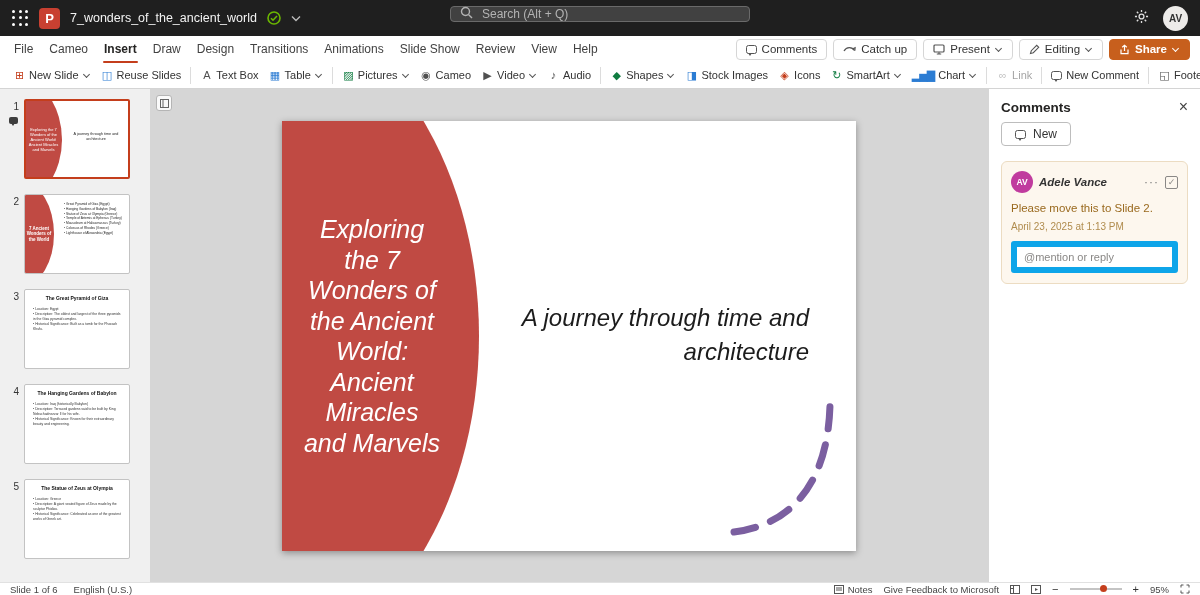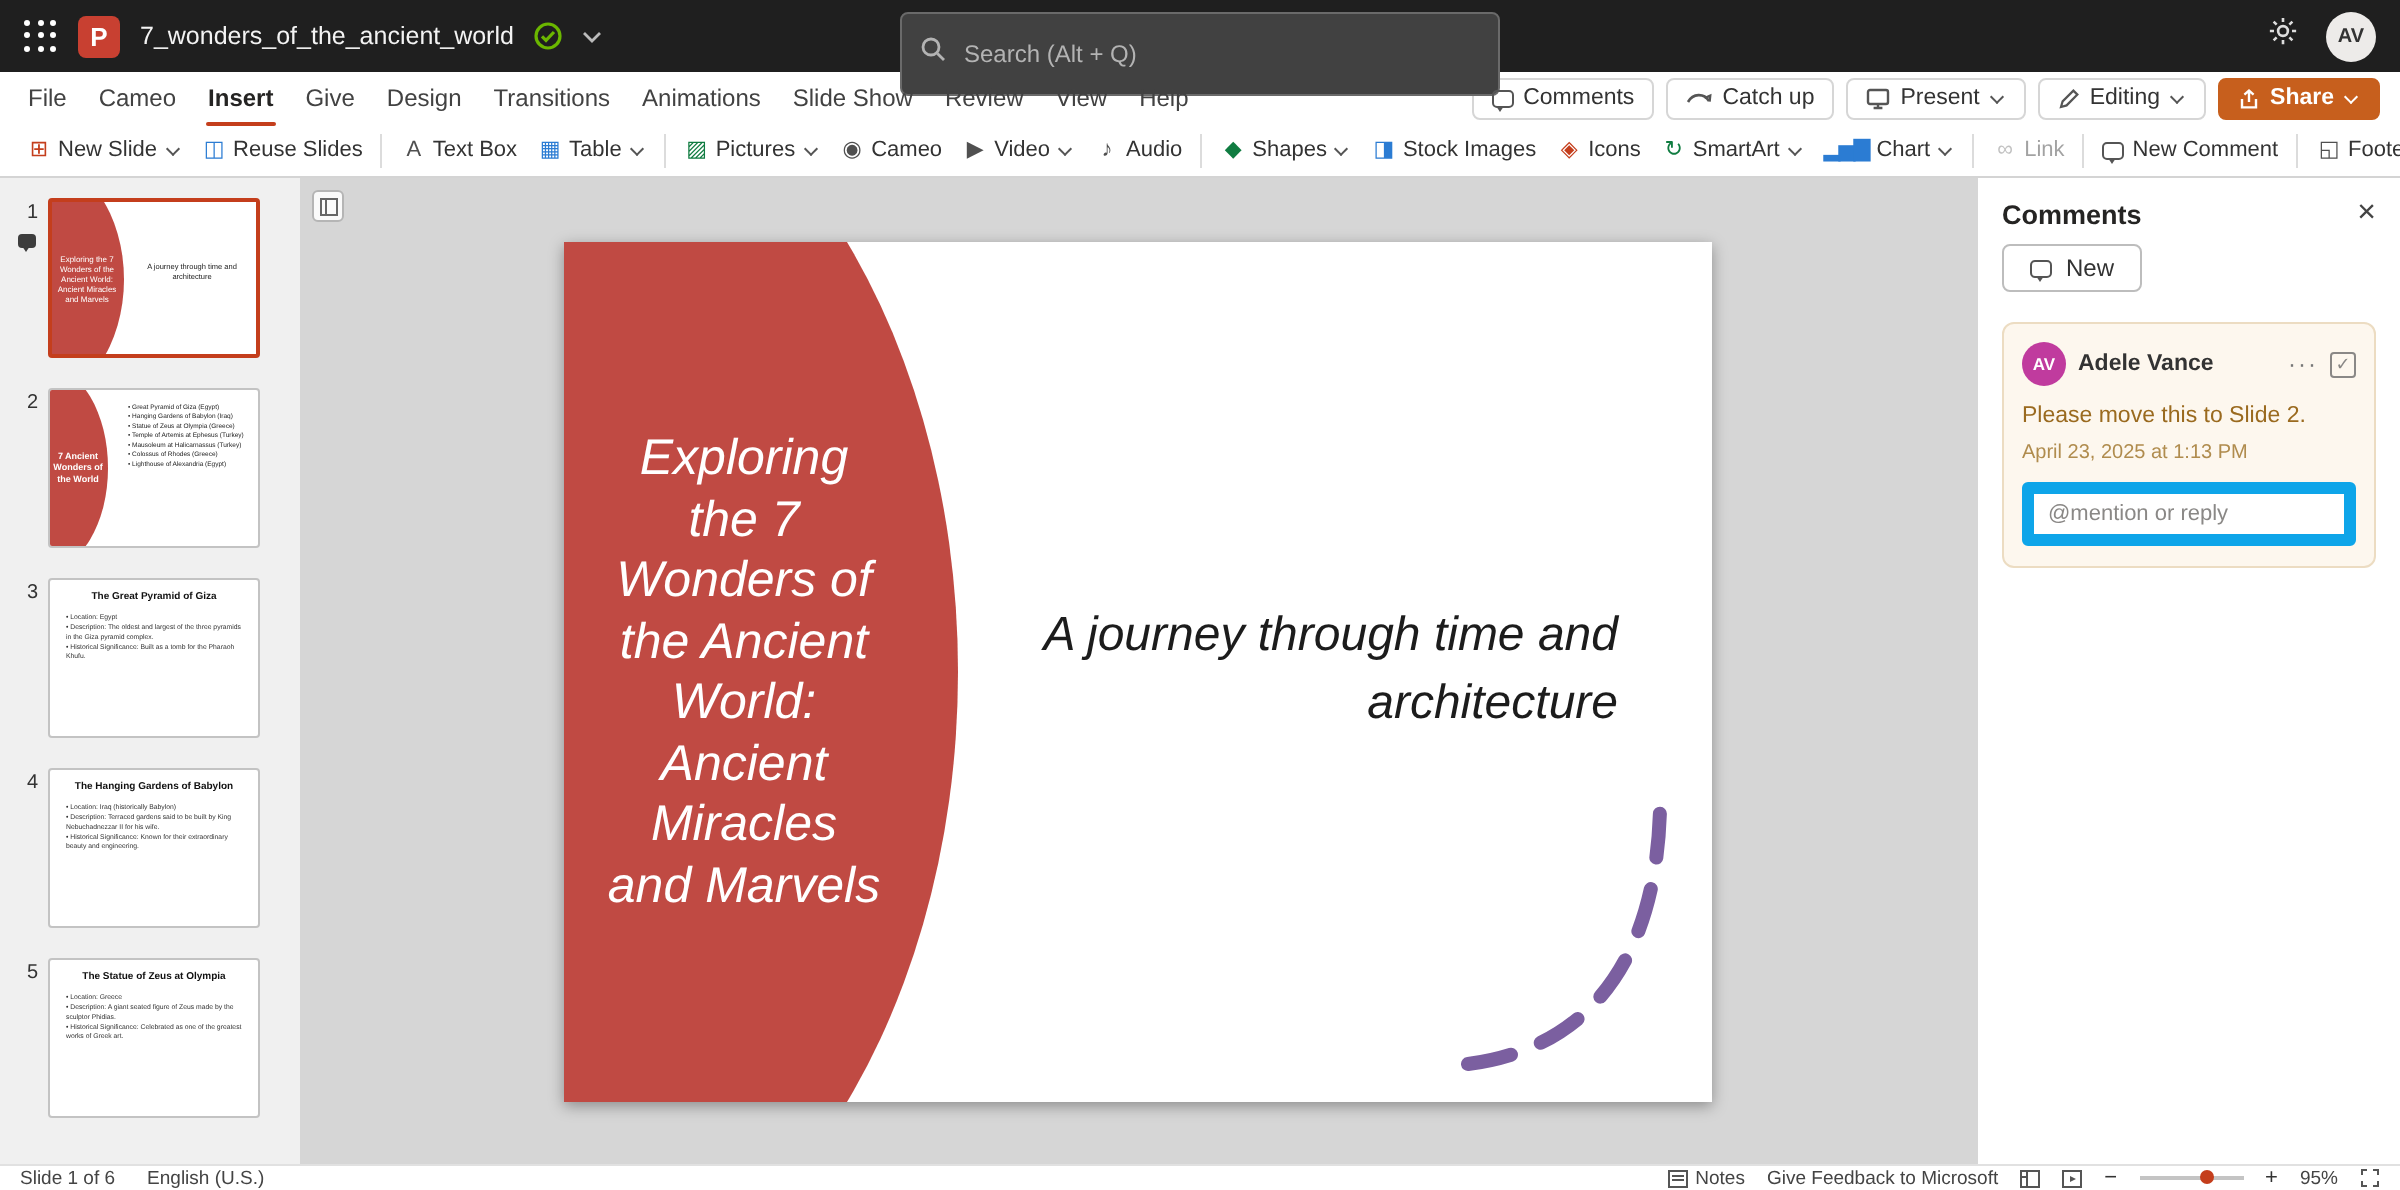--- a/index.html
+++ b/index.html
@@ -9,21 +9,21 @@
     font-family:"Liberation Sans","DejaVu Sans",sans-serif; color:#252423;
     -webkit-font-smoothing:antialiased;
   }
   
   .topbar { height:36px; background:#1f1f1f; display:flex; align-items:center; padding:0 12px; gap:10px; position:relative; color:#fff; }
   .waffle { width:17px; height:17px; display:grid; grid-template-columns:repeat(3,1fr); gap:3px; cursor:pointer; }
   .waffle i { width:3px; height:3px; background:#fff; border-radius:50%; }
   .ppt-tile { width:21px; height:21px; border-radius:4px; background:var(--ppt-red,#C84031); color:#fff; font-weight:bold; font-size:13px; display:flex; align-items:center; justify-content:center; }
   .filename { font-size:12.5px; color:#f3f3f3; }
   .saved-ico svg, .chev-top svg { display:block; }
-  .searchbox { position:absolute; left:50%; top:6px; transform:translateX(-50%); width:300px; height:42px; background:#414141; border:1px solid #6a6a6a; border-radius:4px; display:flex; align-items:center; gap:7px; padding:0 9px; }
+  .searchbox { position:absolute; left:50%; top:6px; transform:translateX(-50%); width:300px; height:16px; background:#414141; border:1px solid #6a6a6a; border-radius:4px; display:flex; align-items:center; gap:7px; padding:0 9px; }
   .searchbox input { background:transparent; border:none; outline:none; color:#cfcfcf; font-size:12px; width:100%; font-family:inherit; }
   .searchbox input::placeholder { color:#b3b3b3; }
   .top-right { margin-left:auto; display:flex; align-items:center; gap:14px; }
   .avatar { width:25px; height:25px; border-radius:50%; background:#edebe9; color:#333; font-size:10px; font-weight:bold; display:flex; align-items:center; justify-content:center; }
   
   .menubar { height:26px; background:#fff; display:flex; align-items:center; padding:0 10px 0 6px; font-size:12px; color:#424242; }
   .menu-tabs { display:flex; align-items:center; }
   .mtab { padding:4px 8px; border-radius:3px; cursor:pointer; position:relative; white-space:nowrap; }
   .mtab.active { font-weight:700; color:#252423; }
   .mtab.active::after { content:""; position:absolute; left:7px; right:7px; bottom:-3px; height:2.5px; background:var(--selection-red,#C43E1C); border-radius:2px; }
@@ -74,21 +74,21 @@
   .dash path { stroke:var(--dash-purple,#7B5FA0); }
   
   .comments { width:212px; background:#fff; border-left:1px solid #d6d6d6; padding:10px 12px; flex:none; }
   .cp-head { display:flex; align-items:center; }
   .cp-title { font-size:13.5px; font-weight:700; color:#252423; }
   .cp-close { margin-left:auto; font-size:16px; color:#444; cursor:pointer; line-height:1; }
   .new-btn { margin-top:7px; display:inline-flex; align-items:center; gap:7px; border:1px solid #bdbdbd; border-radius:4px; background:#fff; padding:4px 13px; font-size:12px; color:#333; font-family:inherit; cursor:pointer; }
   .card { margin-top:15px; border:1px solid #ecdcc2; background:#fdf7ee; border-radius:6px; padding:9px 9px 10px; }
   .card-top { display:flex; align-items:center; gap:6px; }
   .cavatar { width:22px; height:22px; border-radius:50%; background:var(--avatar-magenta,#C03B9E); color:#fff; font-size:8.5px; font-weight:bold; display:flex; align-items:center; justify-content:center; flex:none; }
-  .cname { font-size:11.5px; font-weight:700; color:#333; }
+  .cname { font-size:11.5px; font-weight:700; color:#333;font-style:italic; }
   .cmore { margin-left:auto; color:#777; font-size:12px; letter-spacing:1px; cursor:pointer; }
   .cresolve { width:13px; height:13px; border:1px solid #8a8886; border-radius:2px; color:#8a8886; font-size:9px; line-height:11px; text-align:center; cursor:pointer; }
   .ctext { margin-top:8px; font-size:11.5px; color:#9a6a1f; line-height:1.35; }
   .ctime { margin-top:4px; font-size:10px; color:#b08c4e; }
   .creply { margin-top:9px; width:100%; border:6px solid #0ea5e9; border-radius:3px; background:#fff; padding:4px 7px; font-size:11px; color:#444; font-family:inherit; outline:none; }
   .creply::placeholder { color:#8a8886; }
   
   .statusbar { height:13px; background:#fff; border-top:1px solid #e1e1e1; display:flex; align-items:center; padding:0 10px; font-size:9.5px; color:#444; gap:16px; }
   .sb-right { margin-left:auto; display:flex; align-items:center; gap:11px; }
   .sb-btn { display:flex; align-items:center; gap:4px; cursor:pointer; }
@@ -144,21 +144,21 @@
     </span>
     <span class="avatar">AV</span>
   </div>
 </header>
 
 <nav class="menubar">
   <div class="menu-tabs">
       <div class="mtab">File</div>
       <div class="mtab">Cameo</div>
       <div class="mtab active">Insert</div>
-      <div class="mtab">Give</div>
+      <div class="mtab">Draw</div>
       <div class="mtab">Design</div>
       <div class="mtab">Transitions</div>
       <div class="mtab">Animations</div>
       <div class="mtab">Slide Show</div>
       <div class="mtab">Review</div>
       <div class="mtab">View</div>
       <div class="mtab">Help</div>
     </div>
   <div class="menu-right">
     <button class="mbtn">

